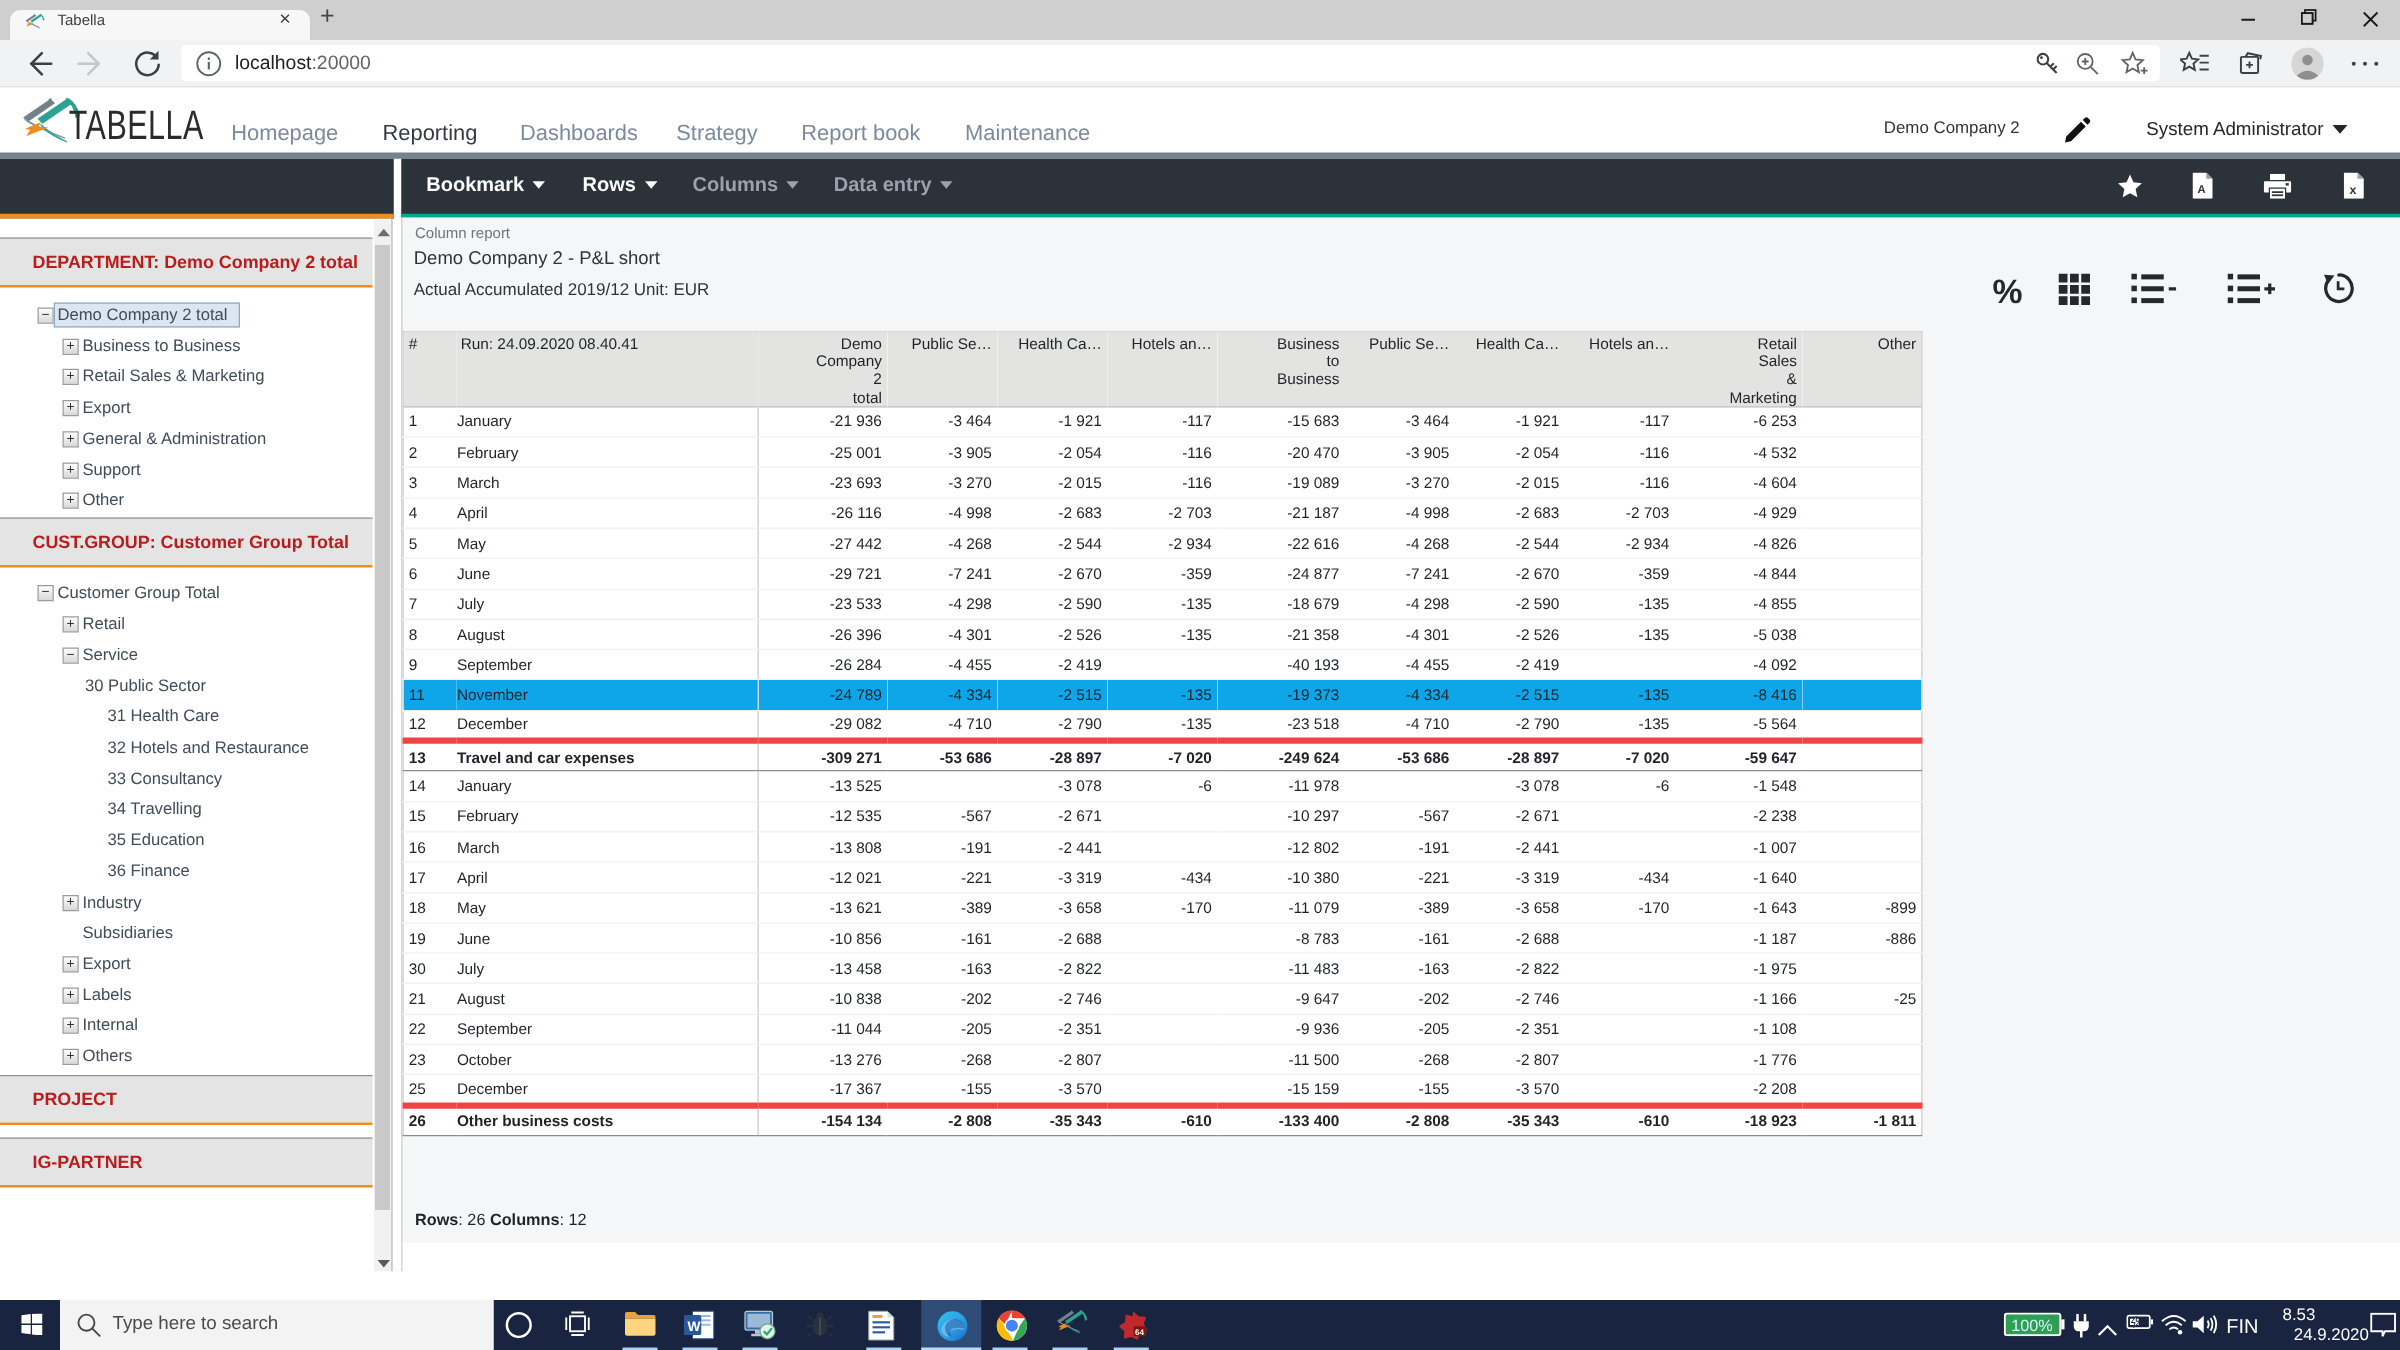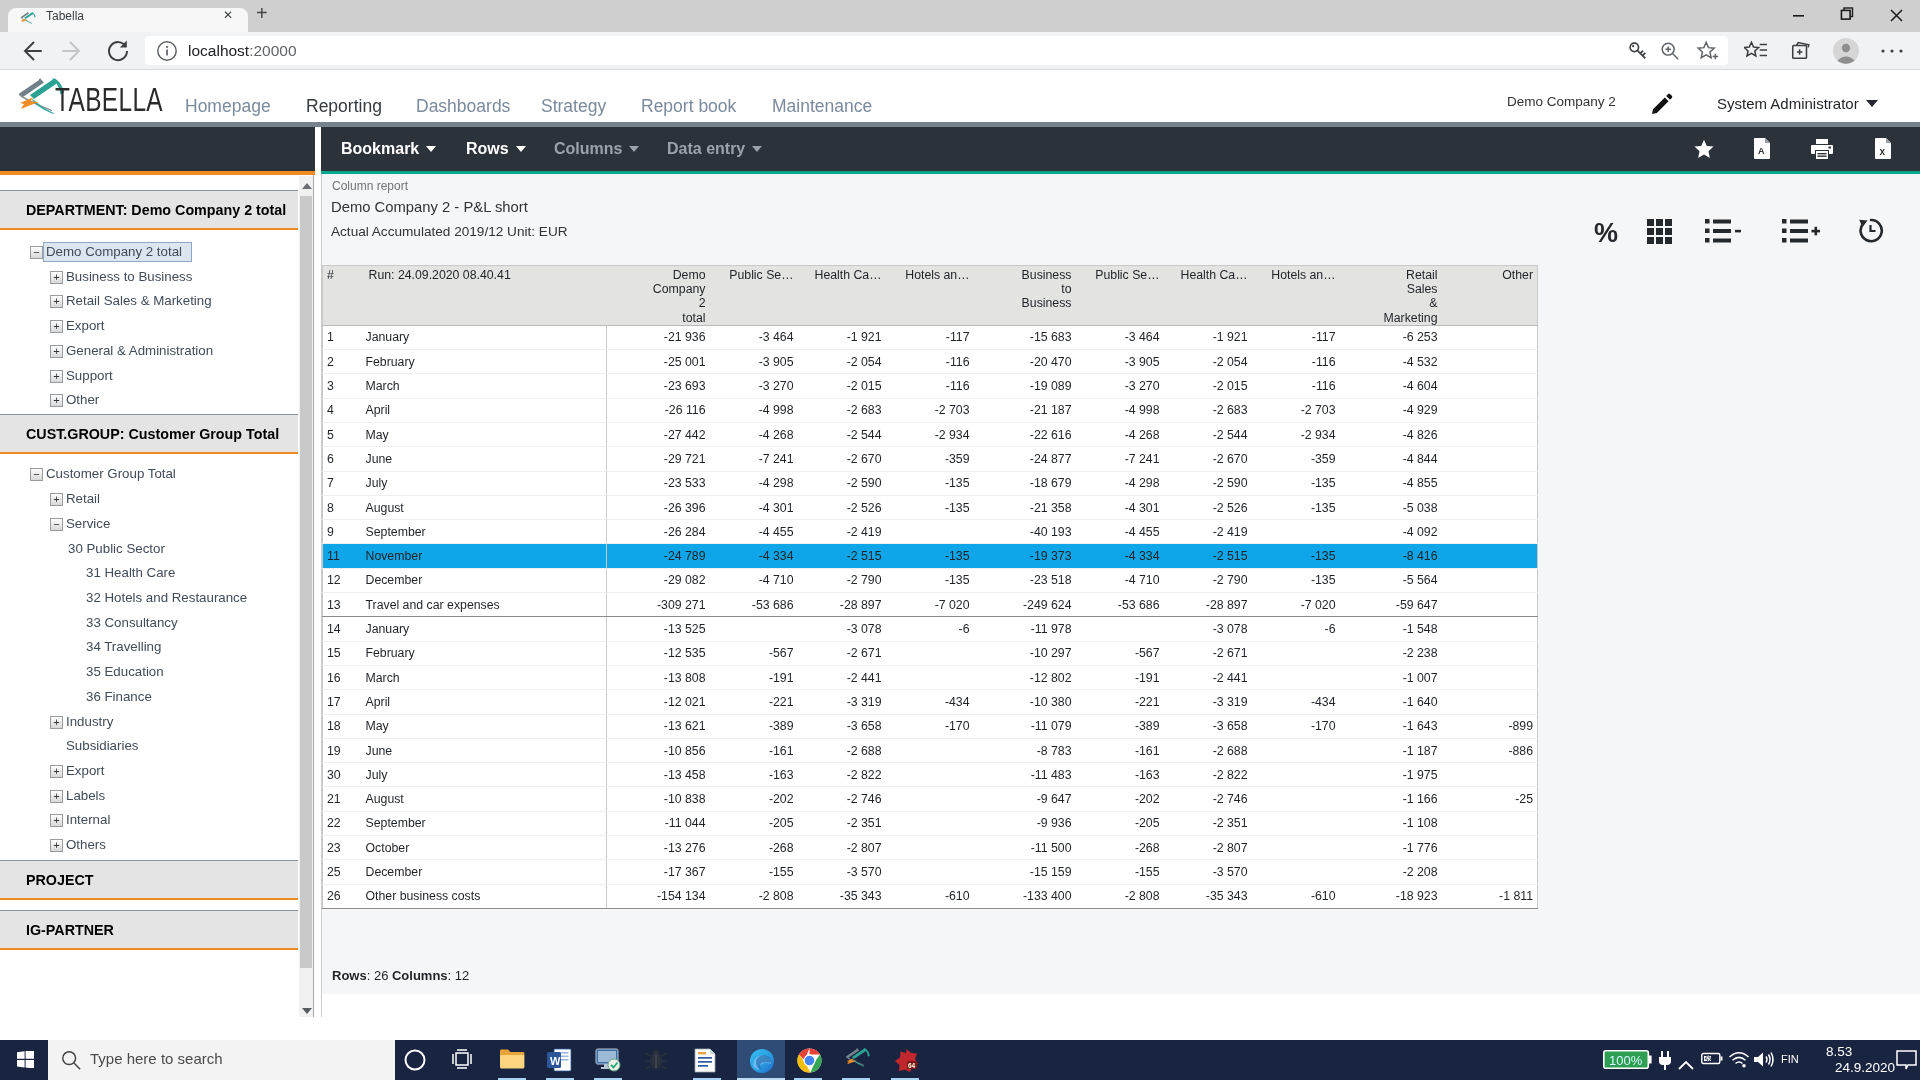--- a/index.html
+++ b/index.html
@@ -13,38 +13,38 @@
 #newtab { left:256px; top:2px; font-size:20px; color:#454545; font-weight:300;}
 #addrbar { left:0; top:32px; width:1920px; height:38px; background:#f1f2f3; border-bottom:1px solid #d8d8d8;}
 #urlpill { left:145px; top:36px; width:1583px; height:29px; background:#fff; border-radius:4px; }
 #apphead { left:0; top:70px; width:1920px; height:52px; background:#fff; }
 .nav { top:96px; font-size:17.5px; color:#7b8a9c; }
 .nav.active { color:#343a40; }
 #graystrip { left:0; top:122px; width:1920px; height:5px; background:#76828e; }
 #sidehead { left:0; top:127px; width:315px; height:48px; background:#2c323a; border-bottom:4px solid #ef8c1f; }
 #sidebody { left:0; top:175px; width:314px; height:842px; background:#fff; border-right:1px solid #ababab; }
 .shead { left:0; width:298px; border-top:1px solid #8b949c; background:#e4e4e4; height:38px; }
-.shead .t { position:absolute; left:26px; top:11px; font-weight:bold; font-size:14.3px; color:#000000; white-space:nowrap;text-align:right; }
+.shead .t { position:absolute; left:26px; top:11px; font-weight:bold; font-size:14.3px; color:#b91c1c; white-space:nowrap;text-align:right; }
 .shead .ol { position:absolute; left:0; bottom:-2px; width:100%; height:2.5px; background:#ef8c1f; }
 .titem { position:absolute; font-size:13.3px; color:#404c58; white-space:nowrap; }
 .pm { position:absolute; width:13px; height:13px; background:linear-gradient(#fdfdfd,#d8d8d8); border:1px solid #979ca1; font-size:11px; line-height:10px; text-align:center; color:#333; }
 #sbar { left:299px; top:176px; width:14px; height:841px; background:#f1f1f1; }
 #sthumb { left:300px; top:196px; width:12px; height:772px; background:#c9c9c9; }
 .sarrow { left:301.5px; width:0; height:0; border-left:5.5px solid transparent; border-right:5.5px solid transparent; }
 #toolbar { left:321px; top:127px; width:1599px; height:47px; background:#2c323a; border-bottom:3px solid #00a88e; }
 .tmenu { top:140px; font-size:16px; font-weight:bold; color:#fff; }
 .tmenu.dim { color:#9aa2ab; }
 .caret { display:inline-block; width:0; height:0; border-left:5px solid transparent; border-right:5px solid transparent; border-top:6px solid currentColor; margin-left:7px; position:relative; top:-2px;}
 #content { left:321px; top:174px; width:1599px; height:820px; background:#f5f6f7; border-left:1px solid #ccc; }
 #tbl { left:322px; top:265px; border-collapse:collapse; table-layout:fixed; background:#fff; font-size:12.3px; color:#1f2328; border:1px solid #c9c9c9; }
 #tbl td { padding:0 4px; height:24.3px; white-space:nowrap; overflow:hidden; }
 #tbl .num { text-align:right; }
 #tbl thead td { background:#e3e3e1; vertical-align:top; padding-top:2px; height:56px; line-height:14.2px; border-bottom:1px solid #b9b9b9;}
 #tbl tbody td { border-bottom:1px solid #efefef; }
-#tbl tbody tr.brow td { border-top:1px solid #ef4444; border-bottom:1px solid #8c8c8c; font-weight:normal; }
+#tbl tbody tr.brow td { border-top:5px solid #ef4444; border-bottom:1px solid #8c8c8c; font-weight:bold; }
 #tbl tbody tr.hl td { background:#0ea5e9; }
 #tbl .lblcol { border-right:1px solid #c9c9c9; padding-left:1px; }
 #taskbar { left:0; top:1040px; width:1920px; height:40px; background:#182440; }
 #tsearch { left:48px; top:1040px; width:347px; height:40px; background:#f3f3f3; }
 .tbicon { top:1048px; }
 .trayico { top:1051px; }
 </style>
 </head>
 <body>
 
@@ -801,18 +801,18 @@
       <circle cx="16" cy="14.8" r="1.8" fill="#fff"></circle>
     </svg></div>
 <div class="abs trayico" style="left:1754px;"><svg width="22" height="17" viewBox="0 0 22 17">
       <path d="M0 6 H4 L9 1.5 V15.5 L4 11 H0 Z" fill="#fff"></path>
       <g fill="none" stroke="#fff" stroke-width="1.5">
         <path d="M12 5.5 Q14 8.5 12 11.5"></path>
         <path d="M14.5 3.5 Q17.5 8.5 14.5 13.5"></path>
         <path d="M17 1.5 Q21 8.5 17 15.5"></path>
       </g>
     </svg></div>
-<div class="abs" style="left:1781px;top:1053px;font-size:11px;color:#fff;">FIN</div>
+<div class="abs" style="left:1781px;top:1053px;font-size:16px;color:#fff;">FIN</div>
 <div class="abs" style="left:1826px;top:1044px;font-size:13.5px;color:#fff;">8.53</div>
 <div class="abs" style="left:1813px;top:1060px;font-size:13.5px;color:#fff;margin-left:22px;">24.9.2020</div>
 <div class="abs" style="left:1896px;top:1050px;"><svg width="21" height="20" viewBox="0 0 21 20">
       <path d="M1 1 H20 V15 H12 L10 19 L10 15 H1 Z" fill="none" stroke="#fff" stroke-width="1.5"></path>
     </svg></div>
 
 </body></html>

